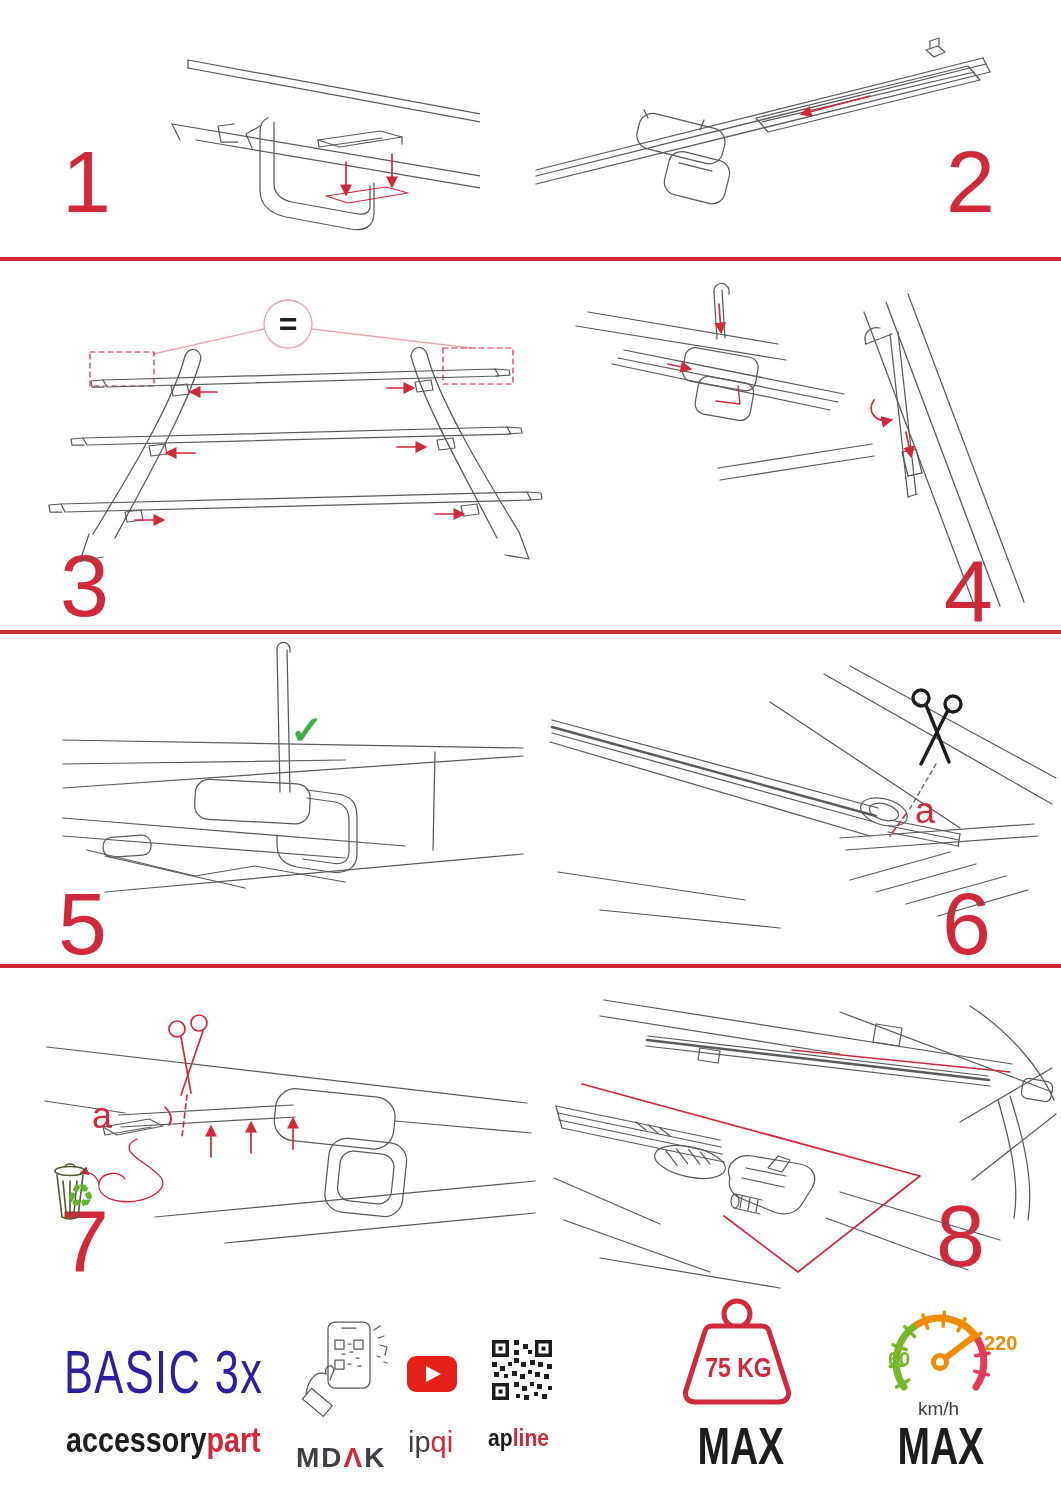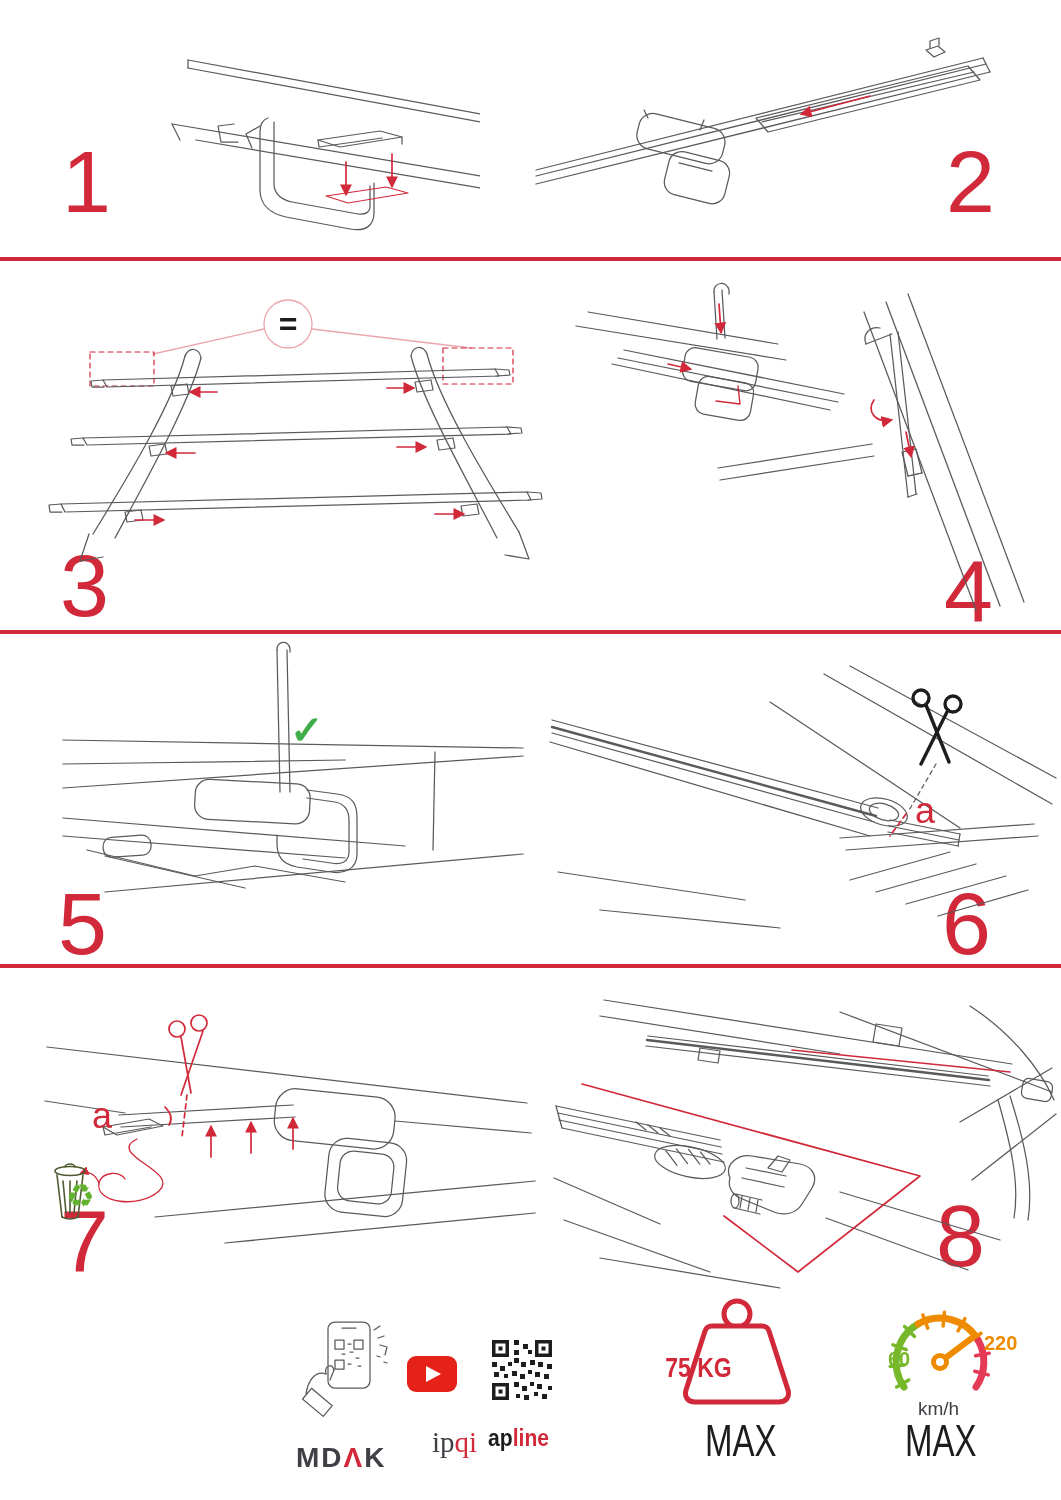--- a/index.html
+++ b/index.html
@@ -25,22 +25,22 @@
   .lbl-check{font-size:40px;font-weight:700;color:var(--check_green,#3fae49);}
   .lbl-recycle{font-size:32px;color:var(--recycle_green,#62b22f);}
   
   .cond{display:inline-block;transform:scaleX(0.75);transform-origin:left center;white-space:nowrap;}
   .condc{display:inline-block;transform:scaleX(0.75);transform-origin:center;white-space:nowrap;}
   .brand-title{position:absolute;left:64px;top:1336px;font-size:62px;font-weight:500;letter-spacing:2px;color:var(--brand_blue,#2e1fa0);}
   .brand-sub{position:absolute;left:66px;top:1420px;font-size:35px;font-weight:600;letter-spacing:0px;}
   .brand-sub .p1{color:#1d1d1b;} .brand-sub .p2{color:var(--accent,#d2293a);}
   .logo-word{position:absolute;font-weight:600;color:var(--logo_dark,#3f3f46);}
   .accent-part{color:var(--accent,#d2293a);}
-  .maxlbl{position:absolute;font-size:44px;font-weight:400;color:#1d1d1b;text-align:center;}
-  .kg{position:absolute;left:644px;top:1352px;width:108px;text-align:center;font-size:28px;font-weight:700;color:var(--accent,#d2293a);}
+  .maxlbl{position:absolute;font-size:52px;font-weight:700;color:#1d1d1b;text-align:center;}
+  .kg{position:absolute;left:684px;top:1352px;width:108px;text-align:center;font-size:28px;font-weight:700;color:var(--accent,#d2293a);}
   .sp-lbl{position:absolute;font-weight:600;}
 </style>
 </head>
 <body>
 
 <div id="page">
 
   <div class="stepnum" style="left:62px;top:138px;">1</div>
 
   <svg class="ill" style="left:150px;top:28px;" width="330" height="225" viewBox="0 0 330 225">
@@ -376,20 +376,24 @@
         <path d="M60,286 L240,316"></path>
       <path d="M286,246 L428,298"></path>
         <path d="M300,220 L460,268"></path>
     </g>
     <g class="red" style="stroke-width:1.4">
       <path d="M252,78 L470,100"></path>
       <path d="M42,112 L380,204 L258,300 L184,244"></path>
     </g>
   </svg>
 
+  <div class="brand-title"><span class="cond" style="transform:scaleX(0.7);">BASIC 3x</span></div>
+  <div class="brand-sub">
+    <span class="cond" style="transform:scaleX(0.82);"><span class="p1">accessory</span><span class="p2">part</span></span>
+  </div>
 
   <svg class="ill ink" style="left:300px;top:1318px;" width="92" height="100" viewBox="0 0 92 100">
     <g style="stroke-width:2">
       <rect x="28" y="4" width="42" height="66" rx="7"></rect>
       <path d="M42,10 L56,10"></path>
       <rect x="35" y="22" width="9" height="9"></rect>
         <rect x="54" y="22" width="9" height="9"></rect>
         <rect x="35" y="42" width="9" height="9"></rect>
       <path d="M48,26 l3,0"></path>
         <path d="M50,34 l3,0"></path>
@@ -411,21 +415,21 @@
     </g>
   </svg>
   <div class="logo-word" style="left:296px;top:1424px;font-size:28px;letter-spacing:2px;margin-top:18px;">
     <span>MD</span><span class="accent-part">Λ</span><span>K</span>
   </div>
 
   <svg class="ill" style="left:407px;top:1356px;" width="50" height="37" viewBox="0 0 50 37">
     <rect x="0" y="0" width="50" height="36" rx="9" style="fill:var(--youtube_red,#e62117)"></rect>
     <polygon points="19,10 34,18 19,26" style="fill:#fff"></polygon>
   </svg>
-  <div class="logo-word" style="left:432px;top:1426px;font-size:29px;font-weight:500;font-family:Liberation Serif, serif;">
+  <div class="logo-word" style="left:408px;top:1426px;font-size:29px;font-weight:500;">
     <span>ip</span><span class="accent-part">qi</span>
   </div>
 
   <svg class="ill" style="left:490px;top:1338px;" width="64" height="64" viewBox="0 0 64 64">
     <g style="fill:#1d1d1b">
       <rect x="2" y="2" width="17" height="17"></rect>
         <rect x="45" y="2" width="17" height="17"></rect>
         <rect x="2" y="45" width="17" height="17"></rect>
       <rect x="5.5" y="5.5" width="10" height="10" style="fill:#fff"></rect>
         <rect x="48.5" y="5.5" width="10" height="10" style="fill:#fff"></rect>

